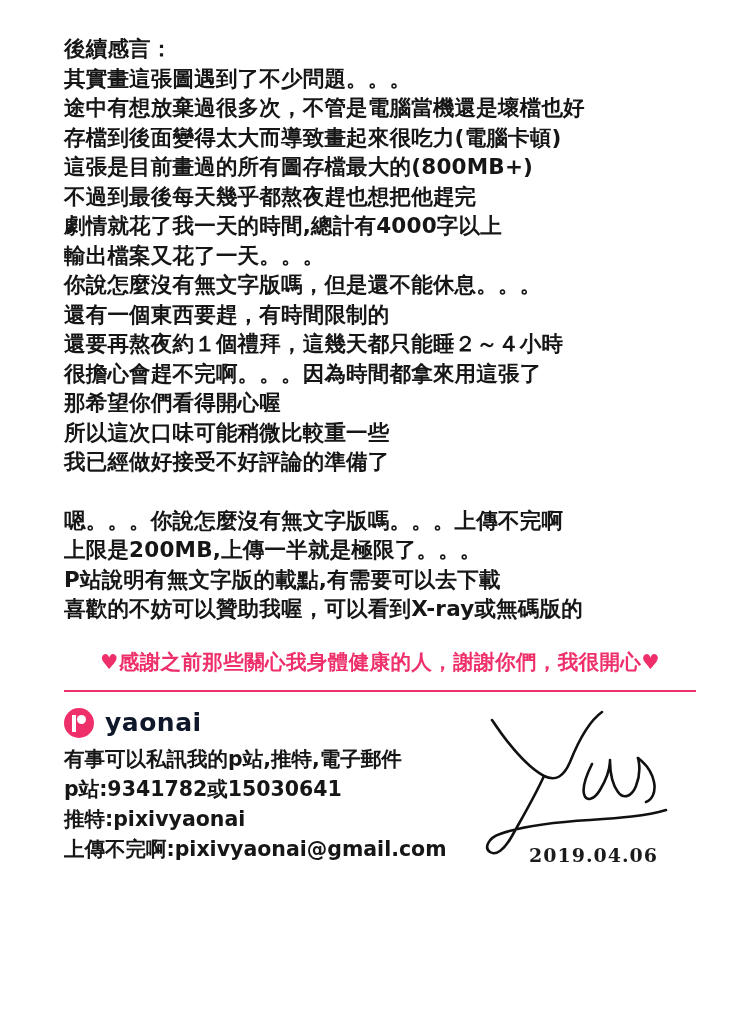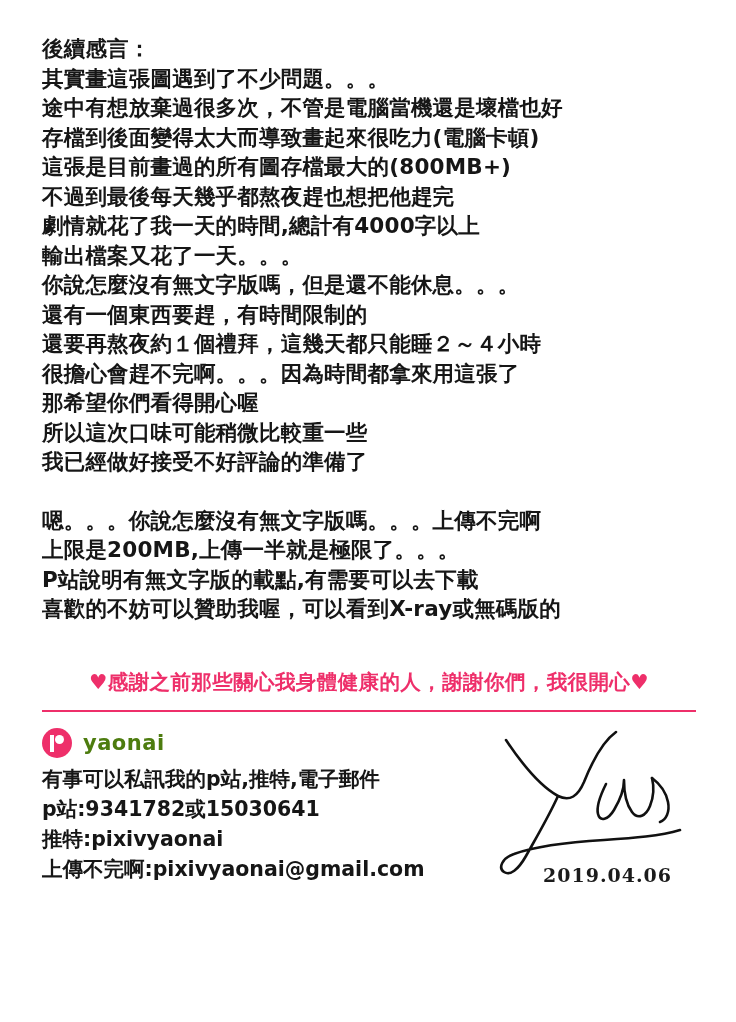--- a/index.html
+++ b/index.html
@@ -12,40 +12,40 @@
     height: 1022px;
     position: relative;
     font-family: "DejaVu Sans", sans-serif;
     color: #1b1b1b;
     overflow: hidden;
   }
 
   .page {
     position: absolute;
     inset: 0;
-    padding: 34px 40px 0 42px;
+    padding: 34px 40px 0 64px;
     box-sizing: border-box;
   }
 
   .afterword {
     font-size: 21.5px;
     line-height: 29.5px;
     letter-spacing: 0.2px;
     color: #161616;
     font-weight: 600;
   }
   .afterword .line {
     white-space: pre;
   }
   .afterword .spacer {
     height: 29px;
   }
 
   .thanks {
-    margin-top: 44px;
+    margin-top: 24px;
     text-align: center;
     color: #ee2f6a;
     font-size: 20.5px;
     font-weight: 700;
     letter-spacing: 0.4px;
     white-space: pre;
   }
 
   .divider {
     margin-top: 14px;
@@ -84,38 +84,38 @@
   .patreon-badge .p-bowl {
     position: absolute;
     left: 13px;
     top: 7px;
     width: 9px;
     height: 9px;
     border-radius: 50%;
     background: #ffffff;
   }
   .handle-text {
-    font-size: 21px;
+    font-size: 25px;
     font-weight: 600;
-    color: #4d7c0f;
+    color: #0f172a;
     letter-spacing: 0.5px;
   }
 
   .contact {
     margin-top: 4px;
     font-size: 20.5px;
     line-height: 30px;
     font-weight: 600;
     color: #161616;
   }
   .contact .line { white-space: pre; }
 
   .signature {
     position: absolute;
-    right: 2px;
+    right: 16px;
     top: -4px;
     width: 220px;
     height: 170px;
     pointer-events: none;
   }
   .sig-date {
     position: absolute;
     right: 22px;
     bottom: 6px;
     font-size: 19px;

